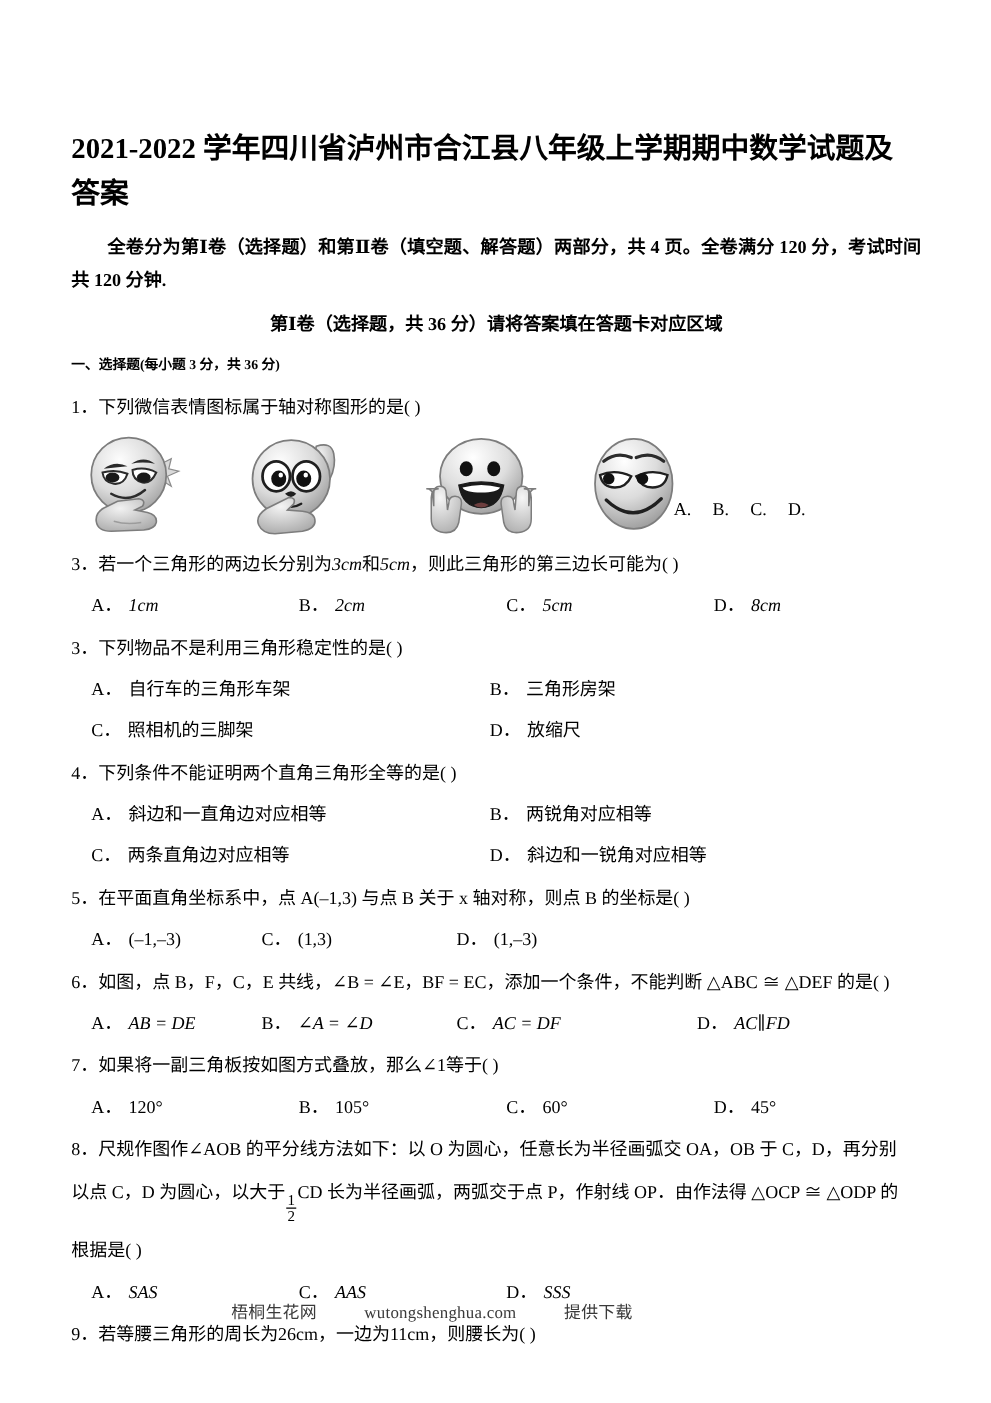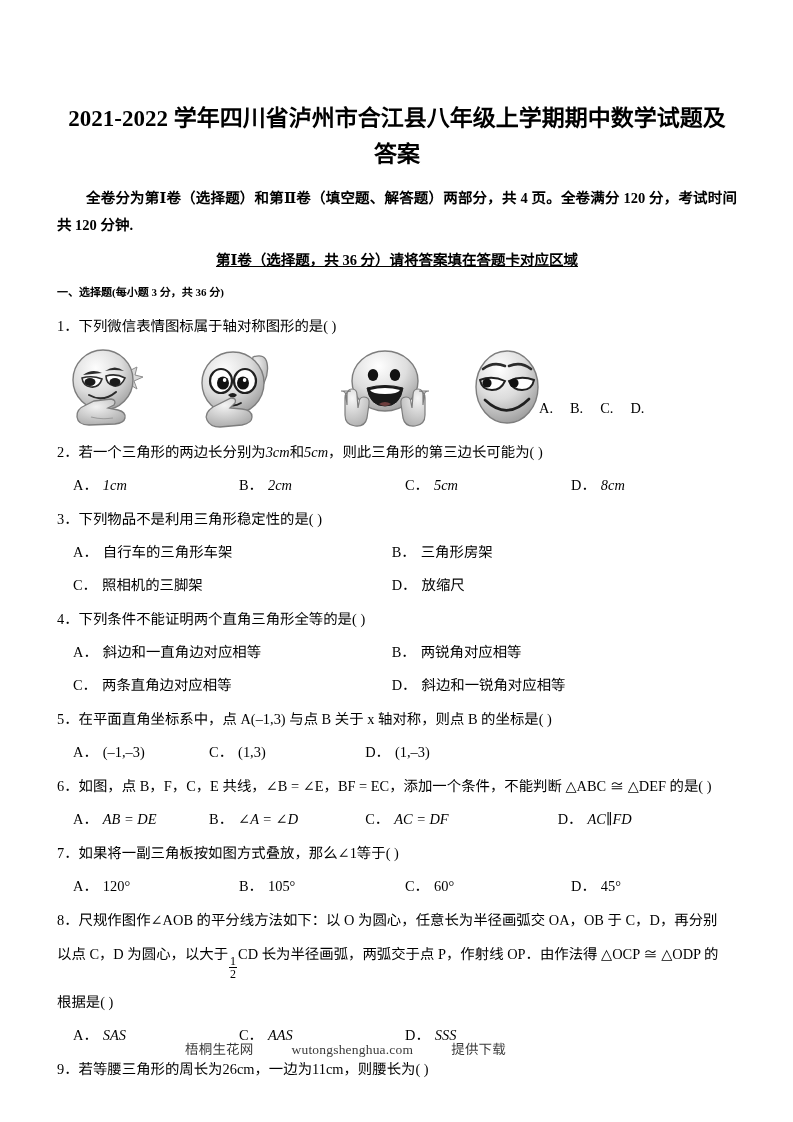--- a/index.html
+++ b/index.html
@@ -28,21 +28,20 @@
     left: 57px;
     top: 0;
     width: 680px;
   }
 
   
   .doc-title {
     font-size: 23px;
     font-weight: bold;
     line-height: 36px;
-    text-align: center;
     letter-spacing: 0px;
     margin: 0;
     padding-top: 101px;
     width: 680px;
   }
 
   
   .intro {
     font-size: 14.5px;
     font-weight: bold;
@@ -53,21 +52,20 @@
     text-indent: 29px;
   }
 
   .section-head {
     font-size: 14.5px;
     font-weight: bold;
     line-height: 26px;
     text-align: center;
     margin: 0;
     padding-top: 8px;
-    text-decoration: underline;
   }
 
   .part-head {
     font-size: 11px;
     font-weight: bold;
     line-height: 25px;
     margin: 0;
     padding-top: 7px;
   }
 
@@ -264,21 +262,21 @@
           <path d="M18 53 q22 21 44 -1" stroke="#1f1f1f" stroke-width="2.6" fill="none" stroke-linecap="round"></path>
         </svg>
       </div>
 
       <div class="abcd">
         <span>A.</span><span>B.</span><span>C.</span><span>D.</span>
       </div>
     </div>
 
     <div class="q">
-      <span>2．若一个三角形的两边长分别为</span><i>3cm</i><span>和</span><i>5cm</i><span>，则此三角形的第三边长可能为(        )</span>
+      <span>3．若一个三角形的两边长分别为</span><i>3cm</i><span>和</span><i>5cm</i><span>，则此三角形的第三边长可能为(        )</span>
     </div>
     <div class="opts four-even">
       <div class="opt"><span class="lbl">A．</span><i>1cm</i></div>
       <div class="opt"><span class="lbl">B．</span><i>2cm</i></div>
       <div class="opt"><span class="lbl">C．</span><i>5cm</i></div>
       <div class="opt"><span class="lbl">D．</span><i>8cm</i></div>
     </div>
 
     <div class="q">3．下列物品不是利用三角形稳定性的是(        )</div>
     <div class="opts two-col">

